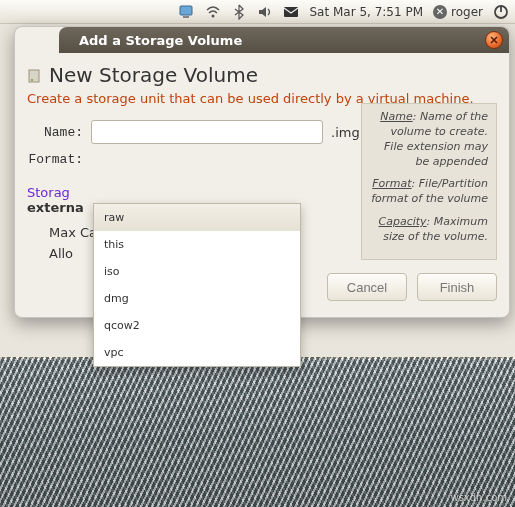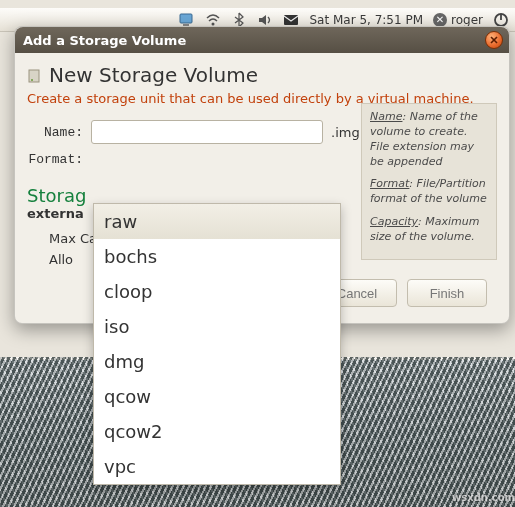--- a/index.html
+++ b/index.html
@@ -16,21 +16,21 @@
   }
   .tree-noise {
     position: absolute; left:0; right:0; bottom:0; height: 150px;
     background:
       repeating-linear-gradient(115deg, rgba(255,255,255,0.5) 0 2px, rgba(60,70,70,0.6) 2px 5px),
       repeating-linear-gradient(65deg, rgba(255,255,255,0.3) 0 2px, rgba(40,50,50,0.5) 2px 6px);
     mix-blend-mode: normal;
   }
   
   .top-panel {
-    position: absolute; top: 8px; left: 0; right: 0; height: 24px;
+    position: absolute; top: 0; left: 0; right: 0; height: 24px;
     background: linear-gradient(#fdfcf9, #e7e2d7);
     border-bottom: 1px solid #c9c4b8;
     display: flex; align-items: center; justify-content: flex-end;
     padding: 0 6px; gap: 10px;
     font-size: 12px; color: #3a3a3a;
   }
   .top-panel .tray { display:flex; align-items:center; gap:10px; }
   .mini-icon { width:16px; height:16px; display:inline-flex; align-items:center; justify-content:center; }
   .mini-icon svg { width:16px; height:16px; }
   .user-chip { display:flex; align-items:center; gap:4px; }
@@ -41,83 +41,84 @@
     background: #f2efe8;
     border-radius: 8px;
     box-shadow: 0 6px 18px rgba(0,0,0,0.35);
     border: 1px solid rgba(0,0,0,0.18);
     overflow: visible;
   }
   .titlebar {
     height: 26px;
     background: linear-gradient(#6f675b, #564f44);
     border-top-left-radius: 8px; border-top-right-radius: 8px;
-    display:flex; align-items:center; padding: 0 8px;
+    display:flex; align-items:center; padding: 0 20px;
     color: #fff; font-weight: bold; font-size: 13px;
     position: relative;
+    margin-left: 44px;
   }
   .titlebar .close {
     position:absolute; right:6px; top:4px; width:18px; height:18px;
     border-radius:50%; background: radial-gradient(circle at 35% 30%, #ffb27a, #e8682a 60%, #b7470f);
     border:1px solid #7a2f06; display:flex; align-items:center; justify-content:center;
     color:#5a1c00; font-size:11px; line-height:1;
   }
-  .win-body { padding: 10px 22px 16px 12px; position:relative; }
+  .win-body { padding: 10px 12px 16px 12px; position:relative; }
   .heading { display:flex; align-items:center; gap:6px; margin-bottom:4px;}
   .heading .hicon { width:16px; height:16px; }
   .heading h2 { font-size: 20px; color:#333; font-weight:normal;}
   .sub { font-size: 13px; color:#c2410c; margin-bottom:14px;}
   .form-row { display:flex; align-items:center; margin-bottom:8px; font-size:13px; color:#333;}
   .form-row label { width:56px; text-align:right; margin-right:8px;font-family:Liberation Mono, monospace;}
   .txt {
     flex: 0 0 232px; height:24px; border:1px solid #b8b2a2;
     background:#fff; border-radius:3px; padding:0 4px; font-size:13px;
   }
   .suffix { margin-left:8px; }
   .help-panel {
     position:absolute; right:12px; top:50px; width:136px;
     background:#e7e3d8; border:1px solid #cfc9ba;
     padding:6px 8px; font-size:11px; color:#4a4a4a; line-height:1.35;
     font-style: italic;
+    text-align: right;
   }
   .help-panel b { text-decoration: underline; font-style: italic; font-weight: normal;}
   .help-panel p { margin-bottom:8px; }
-  .section-label { font-size:18px; color:#15803d; margin-top:18px;}
+  .section-label { font-size:13px; color:#6d28d9; margin-top:18px;}
   .section-strong { font-weight:bold; font-size:13px; color:#333; margin-bottom:10px;}
   .cap-row { font-size:13px; color:#333; margin:6px 0 6px 22px;}
   .btn-row { display:flex; justify-content:flex-end; gap:10px; margin-top:12px;}
   .btn {
     min-width:80px; height:28px; padding:0 14px;
     border:1px solid #c3bdae; border-radius:4px;
     background: linear-gradient(#fdfcf8, #eae5d8);
     font-size:13px; color:#777; cursor:pointer;
   }
   
   .dropdown {
     position:absolute;
     left: 78px;  
     top: 150px;  
-    width: 248px;
+    width: 208px;
     background:#fff;
     border:1px solid #bfb9aa;
     box-shadow: 0 4px 10px rgba(0,0,0,0.25);
     z-index: 50;
-    font-size:18px;
+    font-size:11px;
   }
   .dropdown .opt {
     padding: 7px 10px; color:#333; cursor:pointer;
   }
   .dropdown .opt.selected {
     background: linear-gradient(#f2efe6, #e5e1d4);
   }
   .watermark {
-    position:absolute; right:0; bottom:4px;
+    position:absolute; right:8px; bottom:4px;
     font-size:10px; color:rgba(255,255,255,0.7);
     text-shadow:0 0 2px rgba(0,0,0,0.6);
-    font-weight:bold;
   }
 </style>
 </head>
 <body>
 
 <div class="desktop-bg">
   <div class="tree-noise"></div>
   <div class="watermark">wsxdn.com</div>
 </div>
 
@@ -212,23 +213,21 @@
     <div class="cap-row">Max Ca</div>
     <div class="cap-row">Allo</div>
 
     <div class="btn-row">
       <button class="btn">Cancel</button>
       <button class="btn">Finish</button>
     </div>
 
     <div class="dropdown">
       <div class="opt selected">raw</div>
-      <div class="opt">bochs</div>
-      <div class="opt">cloop</div>
+      <div class="opt">this</div>
       <div class="opt">iso</div>
       <div class="opt">dmg</div>
-      <div class="opt">qcow</div>
       <div class="opt">qcow2</div>
       <div class="opt">vpc</div>
     </div>
 
   </div>
 </div>
 
 </body></html>

